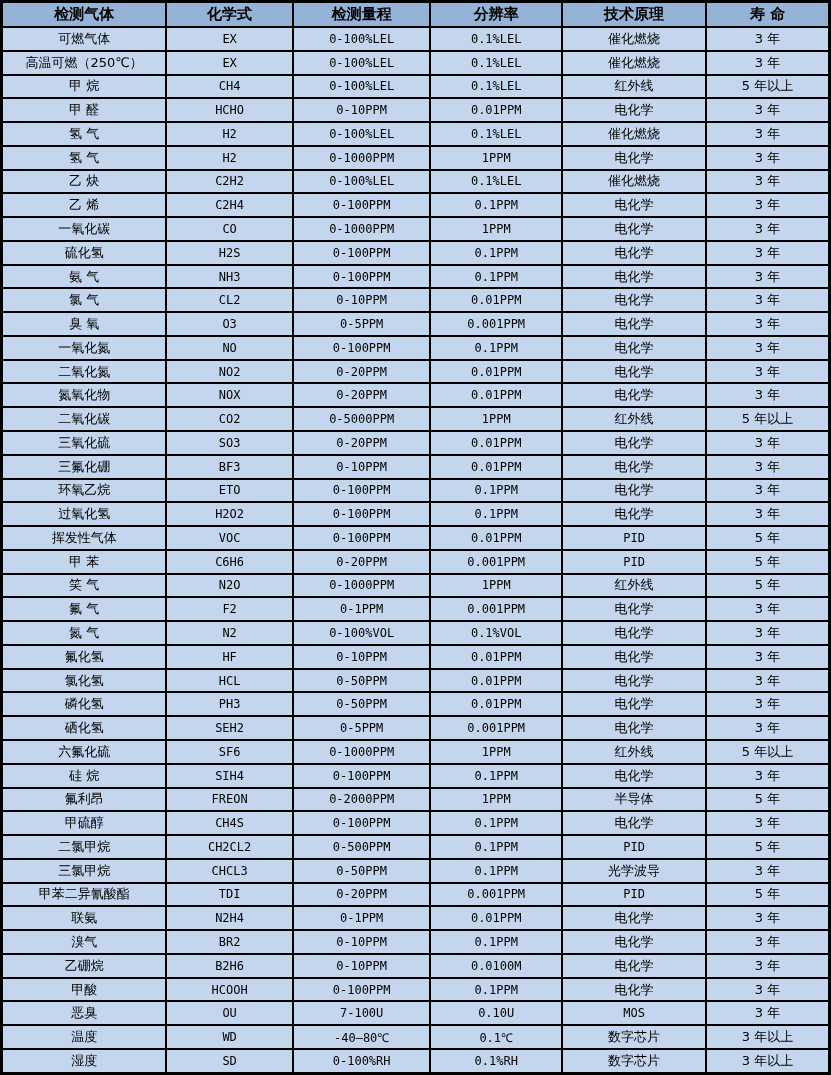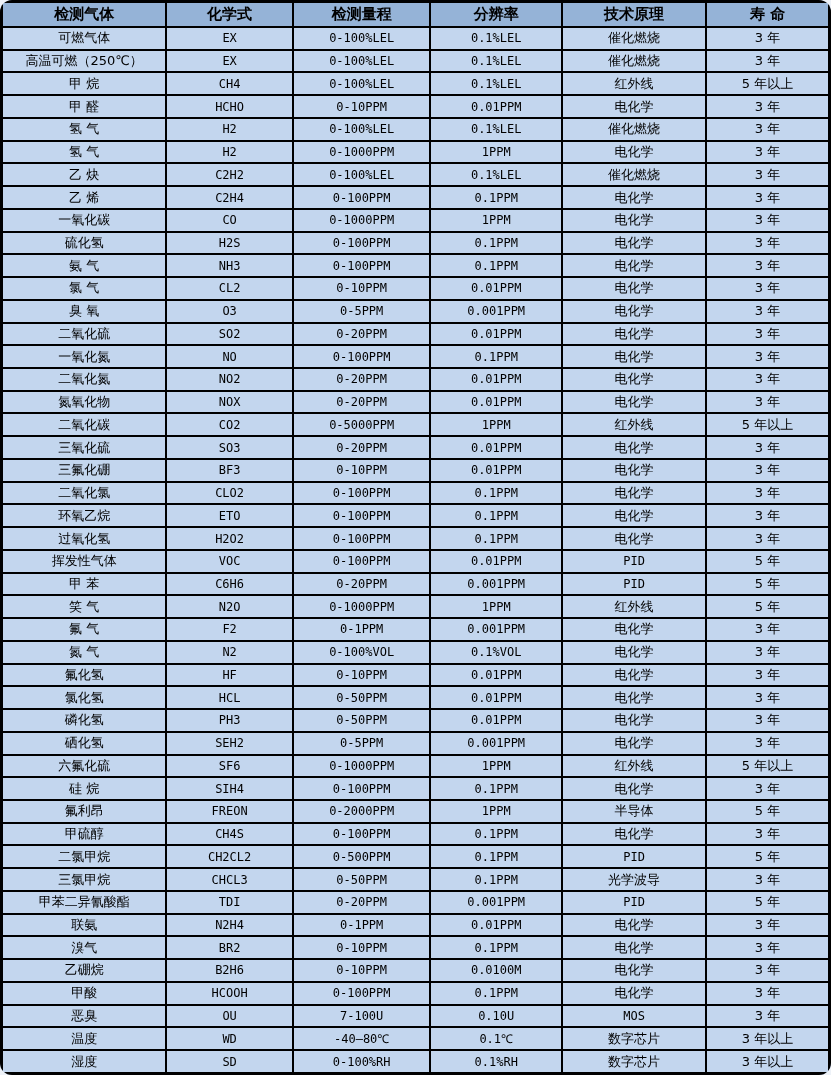--- a/index.html
+++ b/index.html
@@ -6,21 +6,20 @@
     margin: 0;
     padding: 0;
     background: #eef2f8;
     font-family: "DejaVu Sans", "Liberation Sans", sans-serif;
   }
   .page {
     width: 831px;
     height: 1075px;
     overflow: hidden;
     background: #c3d6ee;
-    border-radius: 12px;
   }
   table.spec {
     width: 831px;
     height: 1075px;
     border-collapse: collapse;
     table-layout: fixed;
     border: 3px solid #000000;
   }
   table.spec th,
   table.spec td {
@@ -170,28 +169,20 @@
         </tr>
         <tr>
           <td>臭 氧</td>
           <td class="latin">O3</td>
           <td class="latin">0-5PPM</td>
           <td class="latin">0.001PPM</td>
           <td>电化学</td>
           <td>3 年</td>
         </tr>
         <tr>
-          <td>二氧化硫</td>
-          <td class="latin">SO2</td>
-          <td class="latin">0-20PPM</td>
-          <td class="latin">0.01PPM</td>
-          <td>电化学</td>
-          <td>3 年</td>
-        </tr>
-        <tr>
           <td>一氧化氮</td>
           <td class="latin">NO</td>
           <td class="latin">0-100PPM</td>
           <td class="latin">0.1PPM</td>
           <td>电化学</td>
           <td>3 年</td>
         </tr>
         <tr>
           <td>二氧化氮</td>
           <td class="latin">NO2</td>
@@ -222,28 +213,20 @@
           <td class="latin">0-20PPM</td>
           <td class="latin">0.01PPM</td>
           <td>电化学</td>
           <td>3 年</td>
         </tr>
         <tr>
           <td>三氟化硼</td>
           <td class="latin">BF3</td>
           <td class="latin">0-10PPM</td>
           <td class="latin">0.01PPM</td>
-          <td>电化学</td>
-          <td>3 年</td>
-        </tr>
-        <tr>
-          <td>二氧化氯</td>
-          <td class="latin">CLO2</td>
-          <td class="latin">0-100PPM</td>
-          <td class="latin">0.1PPM</td>
           <td>电化学</td>
           <td>3 年</td>
         </tr>
         <tr>
           <td>环氧乙烷</td>
           <td class="latin">ETO</td>
           <td class="latin">0-100PPM</td>
           <td class="latin">0.1PPM</td>
           <td>电化学</td>
           <td>3 年</td>

